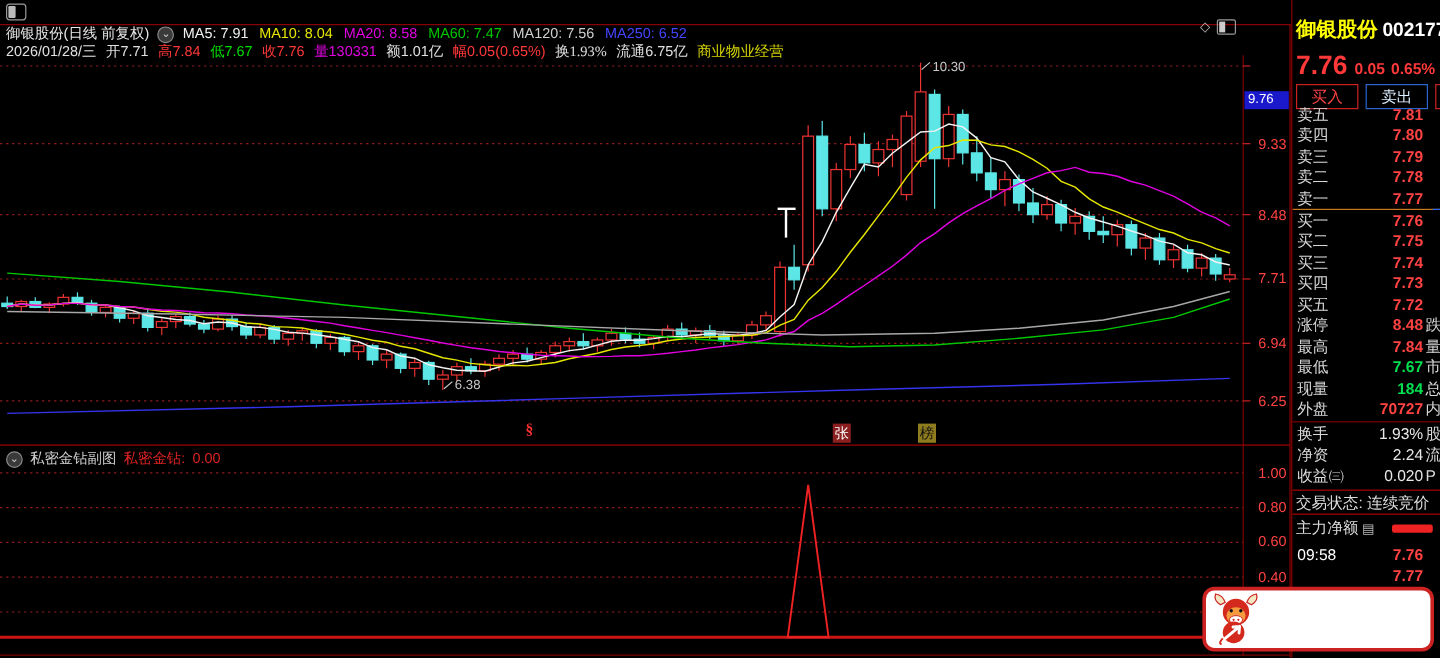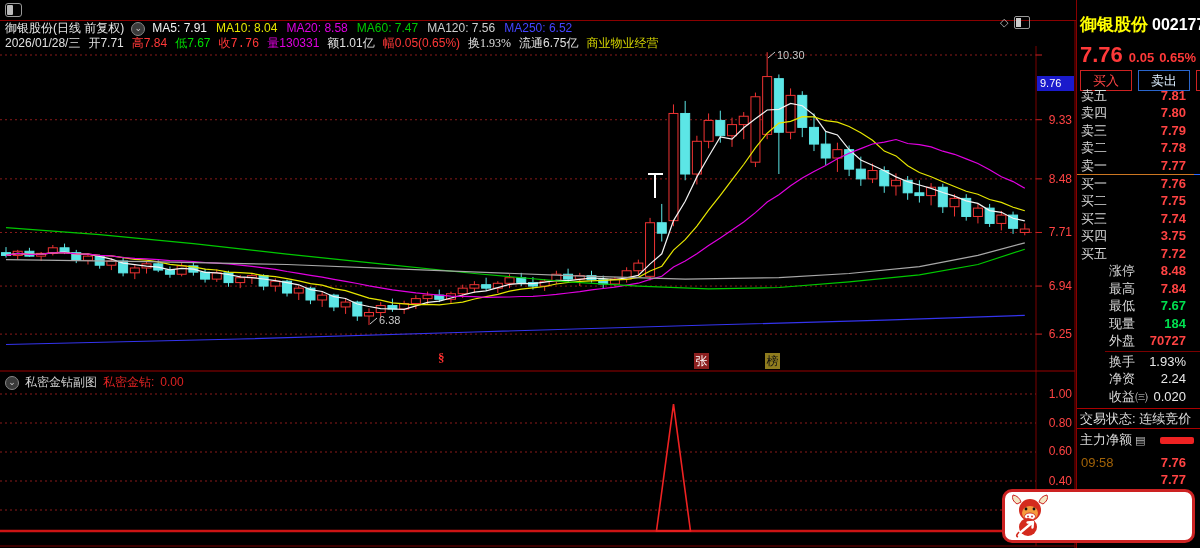--- a/index.html
+++ b/index.html
@@ -53,38 +53,38 @@
   .sb-btns button{width:52px;height:21px;background:#000;font-size:13px;padding:0;flex:0 0 auto;}
   .btn-buy{border:1px solid #c22;color:#ff4444;}
   .btn-sell{border:1px solid #2a66cc;color:#ddeeff;}
   .btn-extra{border:1px solid #c22;width:14px !important;color:#ff4444;}
   #orderbook{position:absolute;top:87px;left:0;right:0;}
   .obrow{height:17.4px;line-height:17.4px;padding:0 14px 0 4px;display:flex;justify-content:space-between;}
   .obrow .lb{color:#d8d8d8;}
   .obrow .pr{color:#ff4343;font-weight:bold;}
   .obdiv{height:1px;background:#cc7722;position:relative;}
   .obdiv i{position:absolute;right:0;top:0;width:6px;height:1px;background:#2a66ff;}
-  #stats{position:absolute;top:262px;left:0;right:0;margin-left:28px;}
+  #stats{position:absolute;top:262px;left:0;right:0;}
   .strow{height:17.5px;line-height:17.5px;padding-left:4px;position:relative;}
   .strow .lb{color:#d8d8d8;}
   .strow .val{position:absolute;right:14px;}
   .strow .frag{position:absolute;left:111px;color:#d8d8d8;}
   .sep{height:1px;background:#7a0000;margin:1px 0;}
   .red{color:#ff4343;font-weight:bold;}
   .grn{color:#00e050;font-weight:bold;}
   .wht{color:#e8e8e8;}
   .sb-status{position:absolute;top:408px;left:0;right:0;height:19px;line-height:19px;
              border-top:1px solid #a00;border-bottom:1px solid #a00;padding-left:3px;
              color:#ddd;white-space:nowrap;}
   .sb-mf{position:absolute;top:431px;left:3px;right:0;height:18px;line-height:18px;color:#ddd;white-space:nowrap;}
   .listicon{color:#bbb;margin-left:3px;font-size:11px;}
   .mfbar{position:absolute;right:6px;top:6px;width:34px;height:7px;background:#e22;border-radius:2px;}
   #ticks{position:absolute;top:454px;left:0;right:0;}
   .tkrow{height:17px;line-height:17px;padding:0 14px 0 4px;display:flex;justify-content:space-between;}
-  .tkrow .tm{color:#a16207;text-align:right;}
+  .tkrow .tm{color:#ffffff;text-align:right;}
   .tkrow .pr{color:#ff4343;font-weight:bold;}
   
   .watermark{position:absolute;left:1002px;top:489px;width:193px;height:54px;box-sizing:border-box;
              background:#fff;border:3px solid #cc2222;border-radius:10px;z-index:20;
              display:flex;align-items:center;padding:2px 4px;gap:3px;}
   .wm-text{color:#cc2222;line-height:1.15;}
   .wm1{font-size:20px;font-weight:bold;letter-spacing:1px;}
   .wm2{font-size:13px;font-weight:bold;}
 </style>
 </head>
@@ -332,21 +332,21 @@
   <span class="splitbox">
       <i></i>
     </span>
 </div>
 
 <div class="info-bar" id="infobar">
     <span style="color: rgb(224, 224, 224);">2026/01/28/三</span>
     <span style="color: rgb(224, 224, 224);">开7.71</span>
     <span style="color: rgb(255, 56, 56);">高7.84</span>
     <span style="color: rgb(0, 221, 0);">低7.67</span>
-    <span style="color: rgb(255, 56, 56); font-family: Liberation Mono, monospace;">收7.76</span>
+    <span style="color: rgb(255, 56, 56);">收7.76</span>
     <span style="color: rgb(224, 0, 224);">量130331</span>
     <span style="color: rgb(224, 224, 224);">额1.01亿</span>
     <span style="color: rgb(255, 56, 56);">幅0.05(0.65%)</span>
     <span style="color: rgb(224, 224, 224); font-family: Liberation Serif, serif;">换1.93%</span>
     <span style="color: rgb(224, 224, 224);">流通6.75亿</span>
     <span style="color: rgb(216, 216, 0);">商业物业经营</span>
   </div>
 
 <div id="axiscol">
     <div class="axis-label" style="left: 1081px; top: 48px;">10.26</div>
@@ -418,21 +418,21 @@
       <div class="obrow">
         <span class="lb">买二</span>
         <span class="pr">7.75</span>
       </div>
       <div class="obrow">
         <span class="lb">买三</span>
         <span class="pr">7.74</span>
       </div>
       <div class="obrow">
         <span class="lb">买四</span>
-        <span class="pr">3.75</span>
+        <span class="pr">7.73</span>
       </div>
       <div class="obrow">
         <span class="lb">买五</span>
         <span class="pr">7.72</span>
       </div>
     </div>
   <div id="stats">
       <div class="strow"><span class="lb">涨停</span><span class="val red">8.48</span><span class="frag">跌</span></div>
       <div class="strow"><span class="lb">最高</span><span class="val red">7.84</span><span class="frag">量</span></div>
       <div class="strow"><span class="lb">最低</span><span class="val grn">7.67</span><span class="frag">市</span></div>

